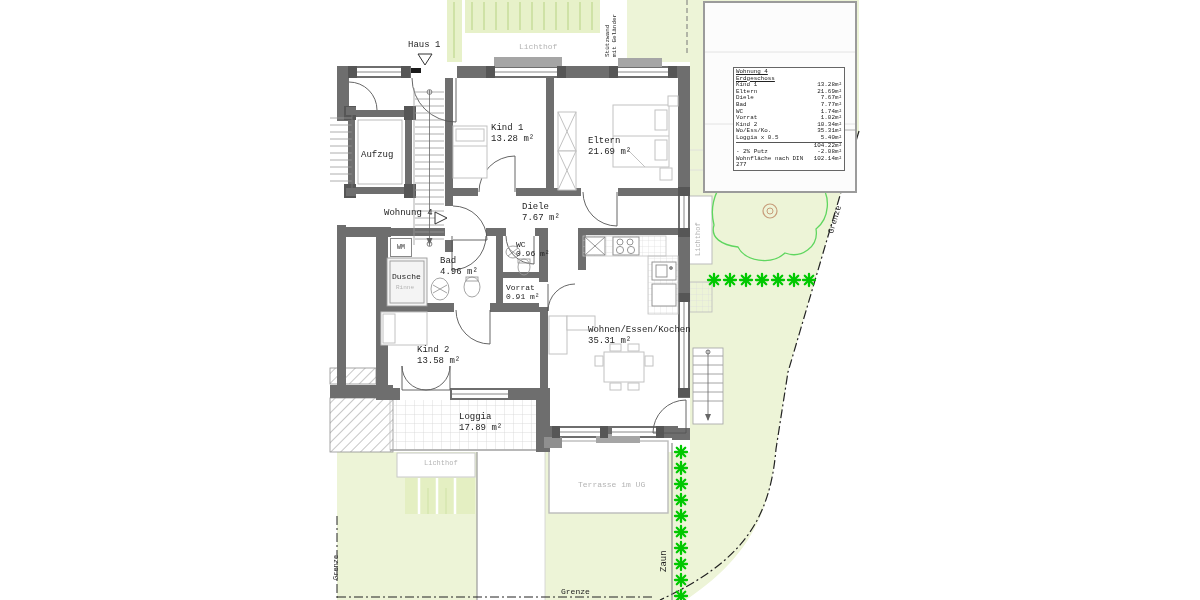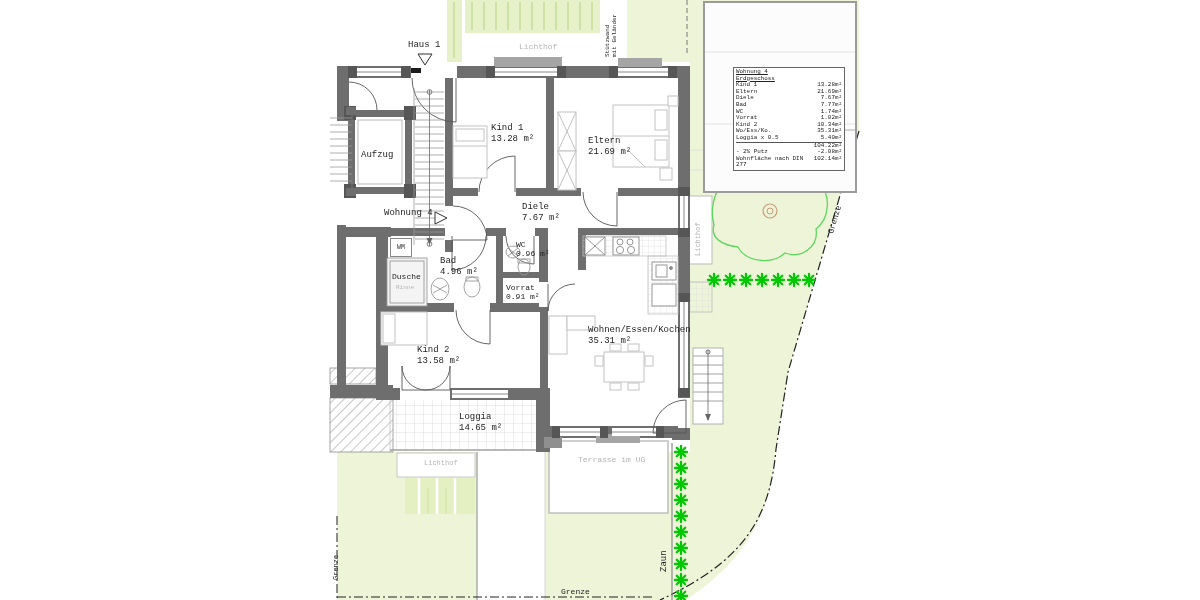--- a/index.html
+++ b/index.html
@@ -476,28 +476,28 @@
 <div class="room-label" style="left:417px;top:345px;">
   <div>Kind 2</div>
   <div>13.58 m²</div>
 </div>
 <div class="room-label" style="left:588px;top:325px;">
   <div>Wohnen/Essen/Kochen</div>
   <div>35.31 m²</div>
 </div>
 <div class="room-label" style="left:443px;top:412px;margin-left:16px;">
   <div>Loggia</div>
-  <div>14.65 m²</div>
+  <div>17.89 m²</div>
 </div>
 
 <div class="wm-box">WM</div>
 <div class="lbl f8" style="left:392px;top:272px;">Dusche</div>
 <div class="lbl f6 gray" style="left:396px;top:284px;">Rinne</div>
 
-<div class="lbl f8 gray" style="left:578px;top:455px;">Terrasse im UG</div>
+<div class="lbl f8 gray" style="left:578px;top:480px;">Terrasse im UG</div>
 <div class="lbl f7 gray" style="left:424px;top:459px;">Lichthof</div>
 <div class="lbl f7 gray vert" style="left:694px;top:256px;">Lichthof</div>
 
 <div class="lbl f9 vert" style="left:659px;top:572px;">Zaun</div>
 <div class="lbl f8" style="left:561px;top:587px;">Grenze</div>
 <div class="lbl f7 vert" style="left:332px;top:580px;">Grenze</div>
 <div class="lbl f8" style="left:826px;top:232px;transform:rotate(-73deg);transform-origin:0 0;">Grenze</div>
 
 <div class="legend">
   <div class="t">Wohnung 4</div>

